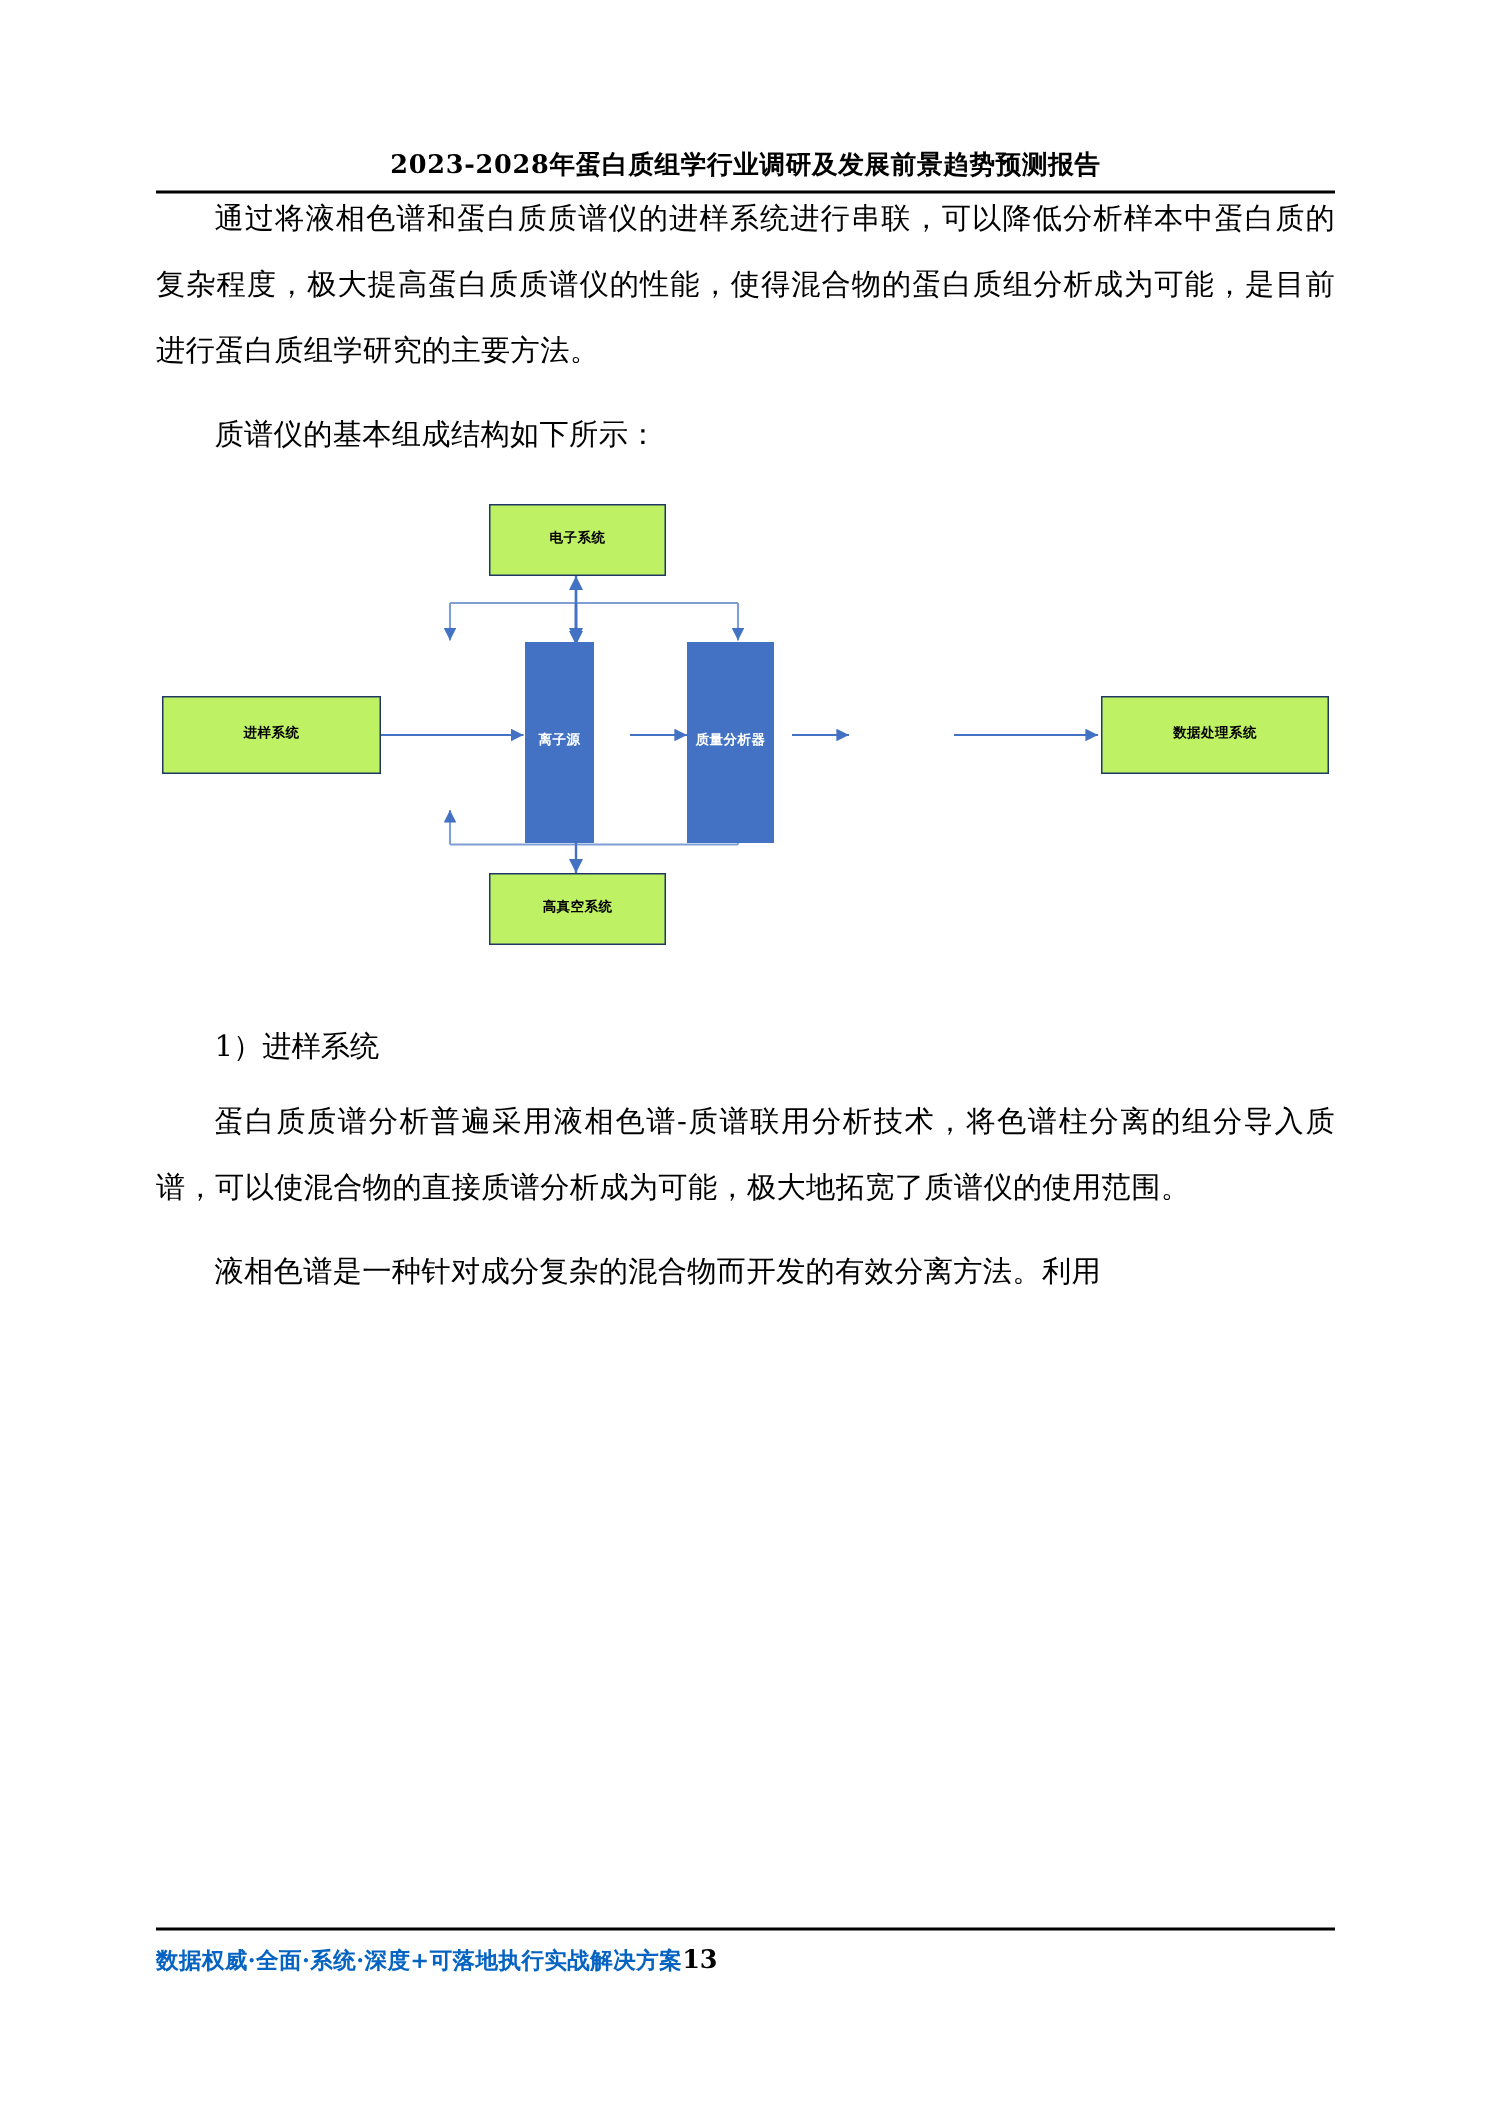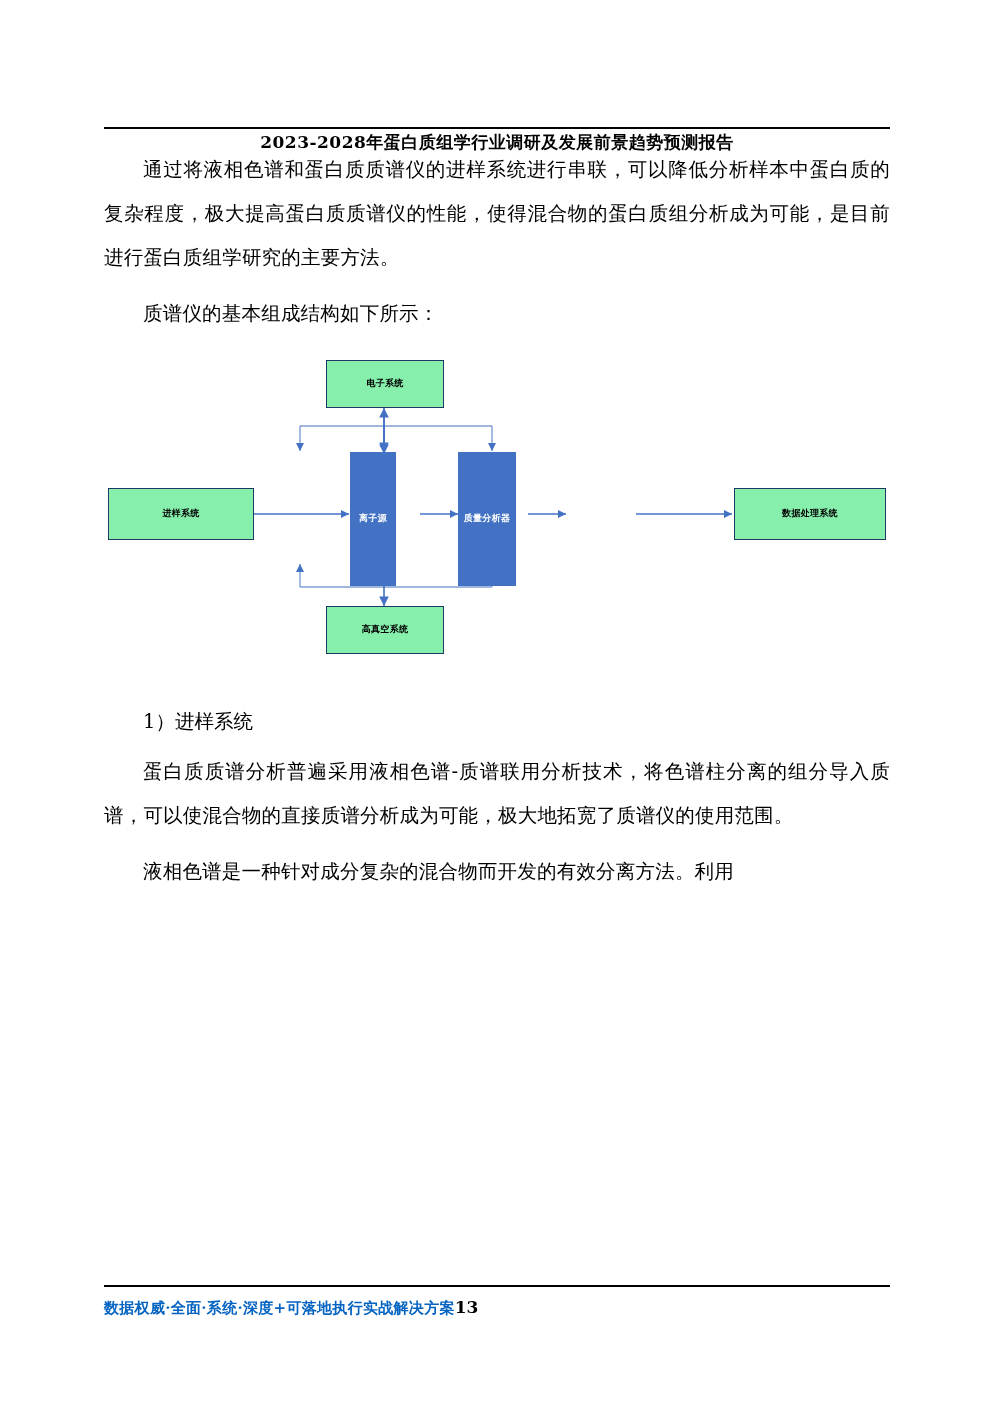--- a/index.html
+++ b/index.html
@@ -30,36 +30,35 @@
     text-align: center;
   }
   .header-title {
     font-family: "DejaVu Serif", "Liberation Serif", serif;
     font-size: 17px;
     font-weight: bold;
     letter-spacing: 0.5px;
     color: #000000;
     line-height: 1.2;
     white-space: nowrap;
-    margin-top: 32px;
   }
   .header-rule {
     position: absolute;
     left: 104px;
     top: 127px;
     width: 786px;
     height: 0;
     border-top: 2.5px solid #000000;
   }
 
   
   .content {
     position: absolute;
     left: 104px;
-    top: 148px;
+    top: 124px;
     width: 786px;
   }
   p.para {
     margin: 0 0 12px 0;
     font-family: "DejaVu Serif", "Liberation Serif", serif;
     font-size: 19.5px;
     line-height: 44px;
     text-align: justify;
     text-justify: inter-ideograph;
     text-indent: 2em;
@@ -97,21 +96,21 @@
     align-items: center;
     justify-content: center;
     text-align: center;
     font-family: "DejaVu Sans", "Liberation Sans", sans-serif;
     font-weight: bold;
     font-size: 9px;
     letter-spacing: 0.3px;
     line-height: 1.25;
   }
   .node.outline {
-    background: #86efac;
+    background: #bef264;
     border: 1.6px solid #1F3864;
     color: #000000;
   }
   .node.filled {
     background: #4372C4;
     border: none;
     color: #ffffff;
   }
 
   

